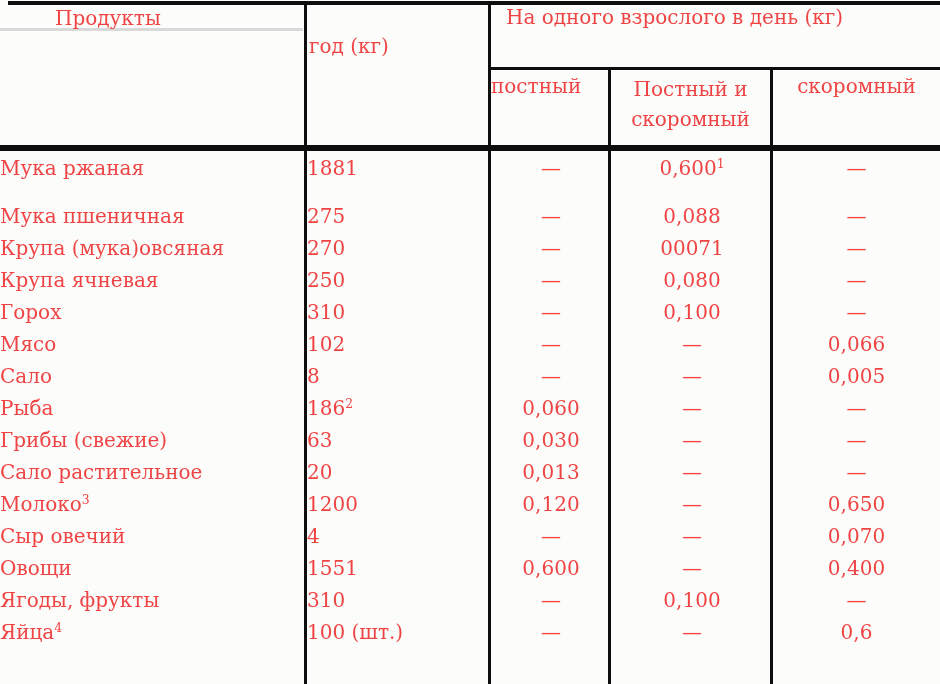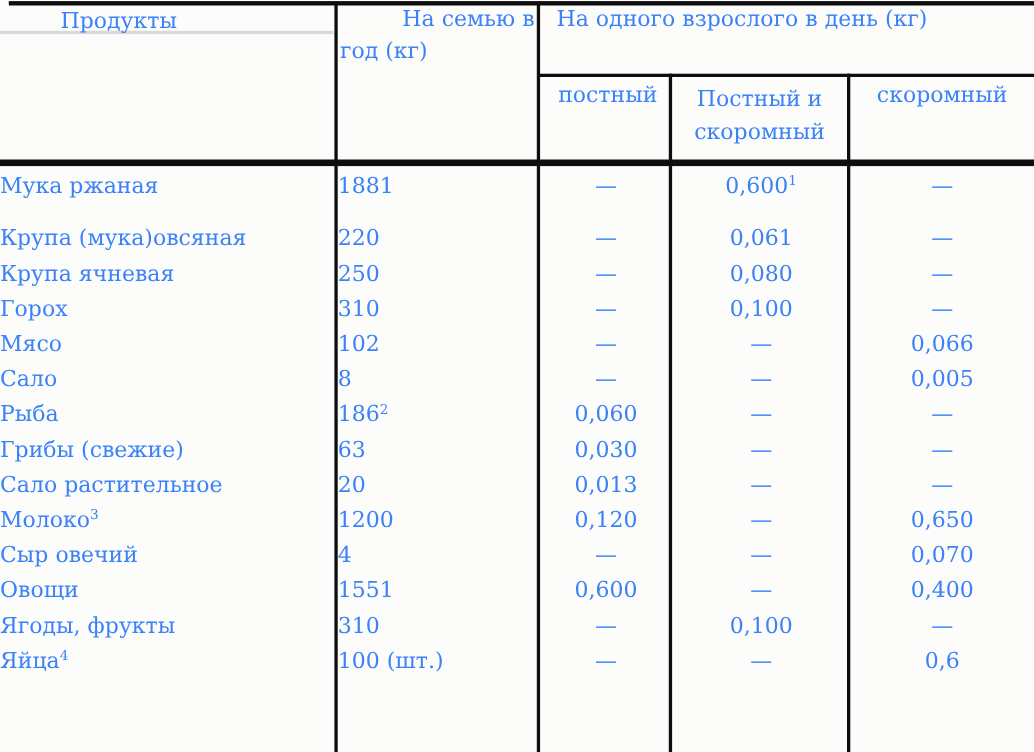--- a/index.html
+++ b/index.html
@@ -7,21 +7,21 @@
     padding: 0;
     background: #ffffff;
   }
   .page {
     position: relative;
     width: 940px;
     height: 684px;
     background: #fcfcfb;
     overflow: hidden;
     font-family: "DejaVu Serif", "Liberation Serif", serif;
-    color: #3b82f6;
+    color: #ef4444;
   }
   .line {
     position: absolute;
     background: #0e0e0e;
   }
   
   .rule-top      { left: 8px;   top: 1px;   width: 932px; height: 4px; }
   .rule-adult    { left: 489px; top: 67px;  width: 451px; height: 3px; }
   .rule-thick    { left: 0;     top: 145px; width: 940px; height: 6px; }
   .rule-faint    { left: 0;     top: 28px;  width: 303px; height: 3px; background: #d9d9d9; }
@@ -34,21 +34,21 @@
   .hdr {
     position: absolute;
     font-size: 20px;
     line-height: 24px;
     white-space: nowrap;
   }
   .hdr-products { left: 55px; top: 6px; }
   .hdr-family-1 { left: 305px; top: 5px; width: 181px; text-align: right; }
   .hdr-family-2 { left: 309px; top: 34px; }
   .hdr-adult    { left: 491px; top: 5px; width: 367px; text-align: center; }
-  .hdr-sub-fast { left: 491px; top: 74px; width: 123px; text-align: center; }
+  .hdr-sub-fast { left: 491px; top: 74px; width: 123px; text-align: left; }
   .hdr-sub-both {
     left: 611px; top: 74px; width: 159px;
     text-align: center; white-space: normal; line-height: 30px;
   }
   .hdr-sub-nonfast { left: 773px; top: 74px; width: 167px; text-align: center; }
 
   table.data {
     position: absolute;
     left: 0;
     top: 151px;
@@ -90,21 +90,20 @@
   <div class="line rule-top"></div>
   <div class="line rule-faint"></div>
   <div class="line rule-adult"></div>
   <div class="line rule-thick"></div>
   <div class="line vrule-1"></div>
   <div class="line vrule-2"></div>
   <div class="line vrule-3"></div>
   <div class="line vrule-4"></div>
 
   <div class="hdr hdr-products">Продукты</div>
-  <div class="hdr hdr-family-1">На семью в</div>
   <div class="hdr hdr-family-2">год (кг)</div>
   <div class="hdr hdr-adult">На одного взрослого в день (кг)</div>
   <div class="hdr hdr-sub-fast">постный</div>
   <div class="hdr hdr-sub-nonfast">скоромный</div>
   <div class="hdr hdr-sub-both">Постный и скоромный</div>
 
   <table class="data">
     <colgroup>
       <col class="c-product">
       <col class="c-year">
@@ -114,24 +113,31 @@
     </colgroup>
     <tbody>
         <tr>
       <td class="c-product">Мука ржаная</td>
       <td class="c-year">1881</td>
       <td class="c-fast">—</td>
       <td class="c-both">0,600<sup>1</sup></td>
       <td class="c-nonfast">—</td>
     </tr>
         <tr>
+      <td class="c-product">Мука пшеничная</td>
+      <td class="c-year">275</td>
+      <td class="c-fast">—</td>
+      <td class="c-both">0,088</td>
+      <td class="c-nonfast">—</td>
+    </tr>
+        <tr>
       <td class="c-product">Крупа (мука)овсяная</td>
-      <td class="c-year">220</td>
-      <td class="c-fast">—</td>
-      <td class="c-both">0,061</td>
+      <td class="c-year">270</td>
+      <td class="c-fast">—</td>
+      <td class="c-both">00071</td>
       <td class="c-nonfast">—</td>
     </tr>
         <tr>
       <td class="c-product">Крупа ячневая</td>
       <td class="c-year">250</td>
       <td class="c-fast">—</td>
       <td class="c-both">0,080</td>
       <td class="c-nonfast">—</td>
     </tr>
         <tr>

